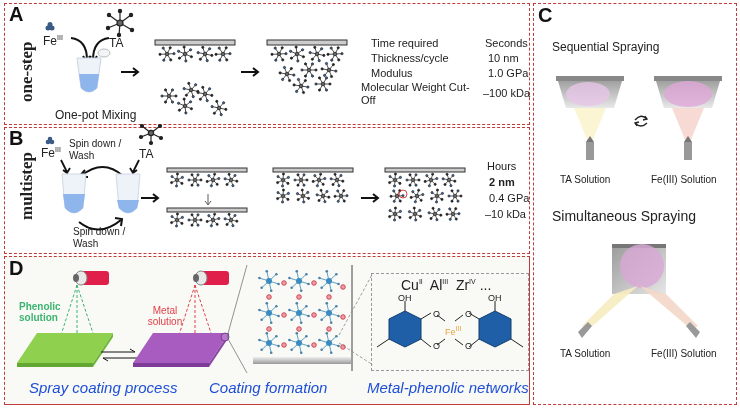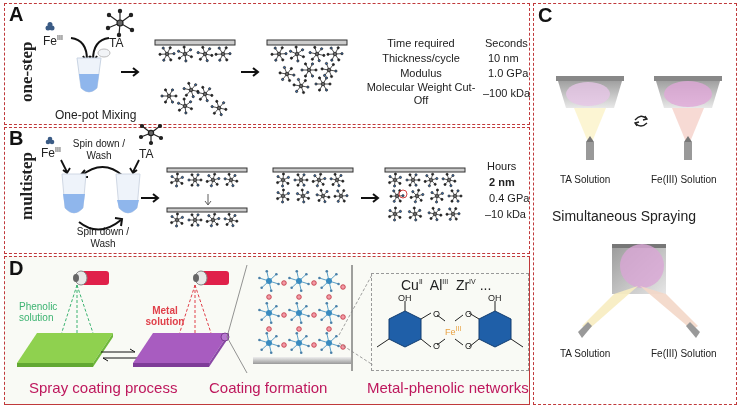--- a/index.html
+++ b/index.html
@@ -4,22 +4,22 @@
 <style>
   * { box-sizing: border-box; margin: 0; padding: 0; }
   html, body { width: 740px; height: 408px; background: #ffffff; overflow: hidden; }
   body { position: relative; font-family: "Liberation Sans", sans-serif; color: #222; }
   .panel { position: absolute; }
   .border-dash { border: 1.5px dashed #c0393b; }
   .border-solid { border: 1.5px solid #c0393b; }
   .plabel { position: absolute; font-weight: bold; font-size: 20px; color: #111; font-family: "Liberation Sans", sans-serif; }
   .vlabel { position: absolute; font-family: "Liberation Serif", serif; font-weight: bold; font-size: 17px; transform: rotate(-90deg); transform-origin: left top; white-space: nowrap; }
   .t { position: absolute; font-size: 11px; white-space: nowrap; color: #222; }
-  .tc { text-align: center; }
-  .bigcap { position: absolute; font-size: 15px; color: #be185d; white-space: nowrap; }
+  .tc { }
+  .bigcap { position: absolute; font-size: 15px; color: #1d4ed8; white-space: nowrap; font-style: italic; }
   svg { position: absolute; overflow: visible; }
   sup { font-size: 7px; }
 </style>
 </head>
 <body>
 
 <div class="panel border-dash" style="left:4px;top:3px;width:526px;height:122px;">
   <div class="plabel" style="left:4px;top:-1px;">A</div>
   <div class="vlabel" style="left:12px;top:98px;">one-step</div>
 
@@ -773,20 +773,21 @@
   <div>
     <div class="t" style="left:482px;top:32px;">Hours</div>
     <div class="t" style="left:484px;top:48px;font-weight:bold;">2 nm</div>
     <div class="t" style="left:484px;top:64px;">0.4 GPa</div>
     <div class="t" style="left:480px;top:80px;">–10 kDa</div>
   </div>
 </div>
 
 <div class="panel border-dash" style="left:533px;top:3px;width:204px;height:402px;">
   <div class="plabel" style="left:4px;top:0px;">C</div>
+  <div class="t" style="left:18px;top:36px;font-size:12px;">Sequential Spraying</div>
 
   <svg style="left:22px;top:72px;" width="70" height="90">
     <defs>
         <linearGradient id="gs1" x1="0" x2="0" y1="0" y2="1">
           <stop offset="0" stop-color="#a0a0a0"></stop>
           <stop offset="1" stop-color="#e8e8e8"></stop>
         </linearGradient>
       </defs>
     <rect x="0" y="0" width="68" height="5" fill="#888"></rect>
     <path d="M2 5 L66 5 L58 32 L10 32 Z" fill="url(#gs1)"></path>
@@ -846,21 +847,21 @@
     <ellipse cx="10" cy="9" rx="6" ry="7" fill="#e8e8e8" stroke="#888"></ellipse>
     <ellipse cx="5" cy="9" rx="3" ry="4" fill="#666"></ellipse>
   </svg>
   <svg style="left:50px;top:28px;" width="50" height="52">
     <g stroke="#3cb371" stroke-width="1" stroke-dasharray="3,2" fill="none">
       <line x1="22" y1="0" x2="6" y2="50"></line>
         <line x1="22" y1="0" x2="22" y2="50"></line>
         <line x1="22" y1="0" x2="38" y2="48"></line>
     </g>
   </svg>
-  <div class="t" style="left:14px;top:44px;width:48px;white-space:normal;font-weight:normal;color:#3cb371;font-size:10px;line-height:11px;">Phenolic solution</div>
+  <div class="t" style="left:14px;top:44px;width:48px;white-space:normal;font-weight:bold;color:#3cb371;font-size:10px;line-height:11px;">Phenolic solution</div>
   <svg style="left:10px;top:74px;" width="100" height="38">
     <path d="M22 2 L98 2 L78 32 L2 32 Z" fill="#8fd14f"></path>
     <path d="M2 32 L78 32 L78 36 L2 36 Z" fill="#62a832"></path>
     <path d="M78 32 L98 2 L98 6 L78 36 Z" fill="#6fb83a"></path>
   </svg>
   <svg style="left:94px;top:92px;" width="40" height="12">
     <path d="M2 3 L36 3 M31 0 L36 3" stroke="#111" stroke-width="1" fill="none"></path>
     <path d="M38 9 L4 9 M9 12 L4 9" stroke="#111" stroke-width="1" fill="none"></path>
   </svg>
 
@@ -869,21 +870,21 @@
     <ellipse cx="10" cy="9" rx="6" ry="7" fill="#e8e8e8" stroke="#888"></ellipse>
     <ellipse cx="5" cy="9" rx="3" ry="4" fill="#666"></ellipse>
   </svg>
   <svg style="left:168px;top:28px;" width="50" height="52">
     <g stroke="#e0404a" stroke-width="1" stroke-dasharray="3,2" fill="none">
       <line x1="22" y1="0" x2="6" y2="50"></line>
         <line x1="22" y1="0" x2="22" y2="50"></line>
         <line x1="22" y1="0" x2="38" y2="48"></line>
     </g>
   </svg>
-  <div class="t" style="left:136px;top:48px;width:48px;white-space:normal;font-weight:bold;color:#e0404a;font-size:10px;line-height:11px;text-align:center;">Metal solution</div>
+  <div class="t" style="left:136px;top:48px;width:48px;white-space:normal;font-weight:normal;color:#e0404a;font-size:10px;line-height:11px;text-align:center;">Metal solution</div>
   <svg style="left:126px;top:74px;" width="100" height="38">
     <path d="M22 2 L98 2 L78 32 L2 32 Z" fill="#a85cc0"></path>
     <path d="M2 32 L78 32 L78 36 L2 36 Z" fill="#7e3c98"></path>
     <path d="M78 32 L98 2 L98 6 L78 36 Z" fill="#8a48a6"></path>
     <circle cx="94" cy="6" r="4" fill="#b878d0" stroke="#6a2e80" stroke-width="0.8"></circle>
   </svg>
   <svg style="left:214px;top:8px;" width="30" height="110">
     <line x1="28" y1="0" x2="8" y2="72" stroke="#777" stroke-width="0.8"></line>
     <line x1="8" y1="72" x2="28" y2="108" stroke="#777" stroke-width="0.8"></line>
   </svg>

